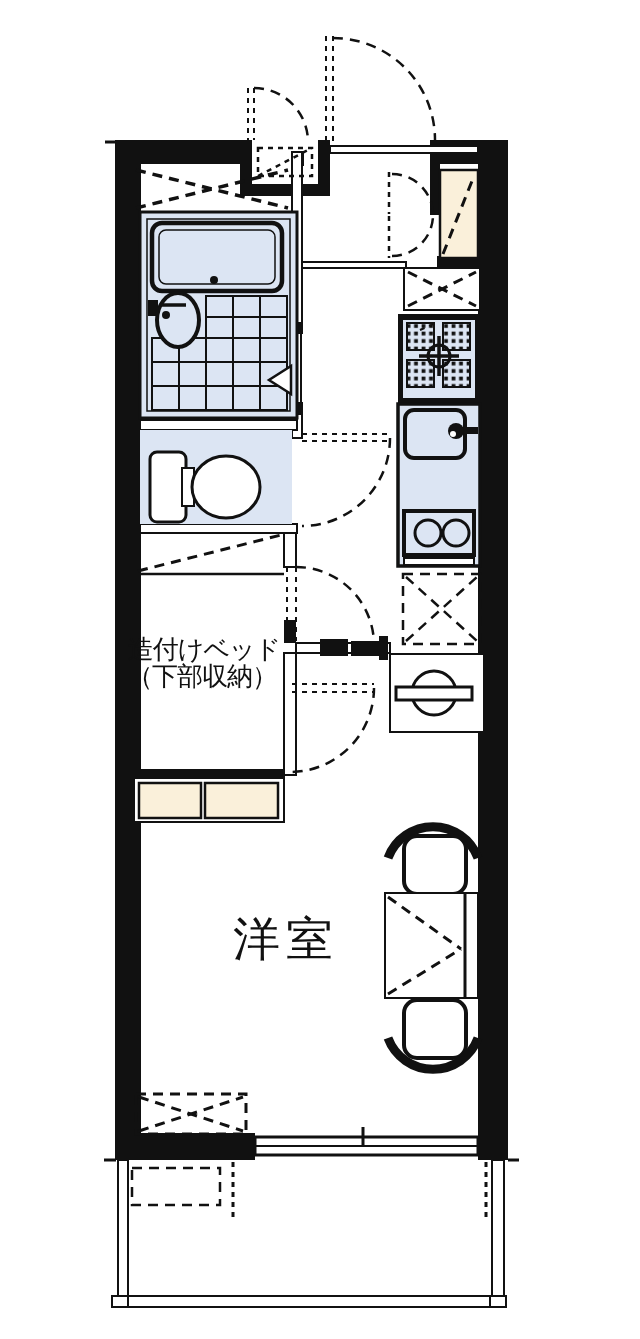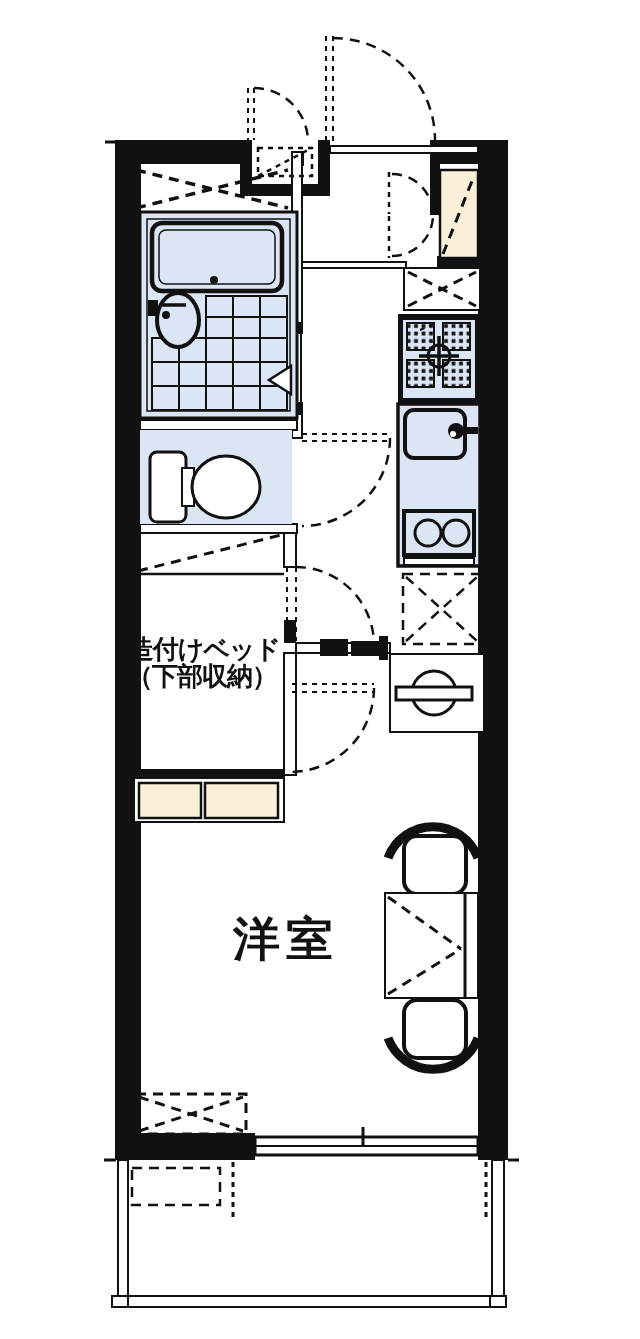--- a/index.html
+++ b/index.html
@@ -1,19 +1,19 @@
 <!DOCTYPE html>
 <html style="--line: #111111; --water: #dce5f3; --cream: #faf0da; --bg: #ffffff;"><head>
 <meta charset="utf-8">
 <style>
   :root{
     --line:#111111; --water:#dce5f3; --cream:#faf0da; --bg:#ffffff;
   }
   html,body{margin:0;padding:0;background:var(--bg);}
-  #stage{position:relative;width:640px;height:1339px;background:var(--bg);overflow:hidden;font-weight:bold;}
+  #stage{position:relative;width:640px;height:1339px;background:var(--bg);overflow:hidden;}
   svg{display:block;}
   .w{fill:var(--line);stroke:none;}
   .dbl{fill:var(--bg);stroke:var(--line);stroke-width:2;}
   .ln{stroke:var(--line);fill:none;}
   .dash{stroke:var(--line);fill:none;stroke-dasharray:10 7;}
   .dashs{stroke:var(--line);fill:none;stroke-dasharray:5 5;}
   .water{fill:var(--water);stroke:var(--line);}
   .fix{fill:var(--bg);stroke:var(--line);}
   .cream{fill:var(--cream);stroke:var(--line);stroke-width:2.5;}
   text{font-family:"DejaVu Sans","Liberation Sans",sans-serif;fill:var(--line);}

